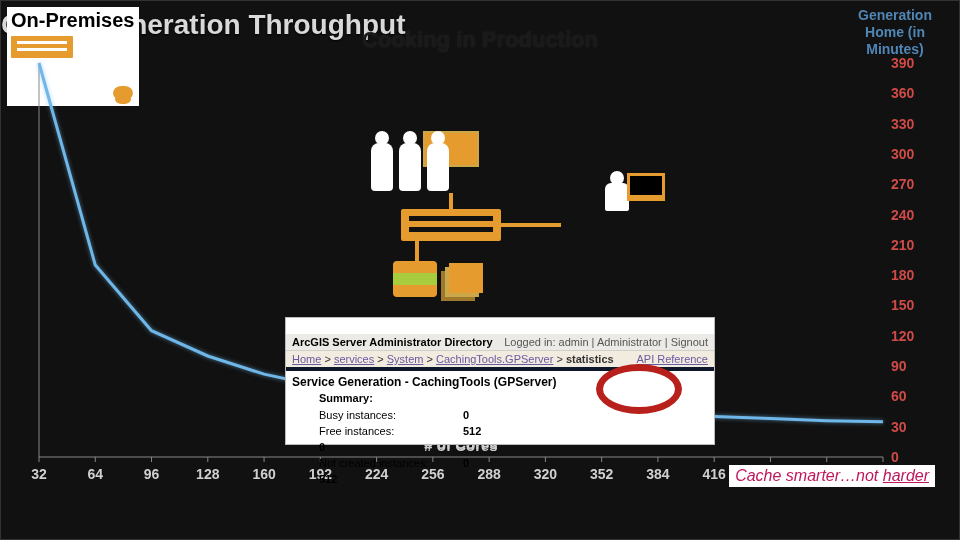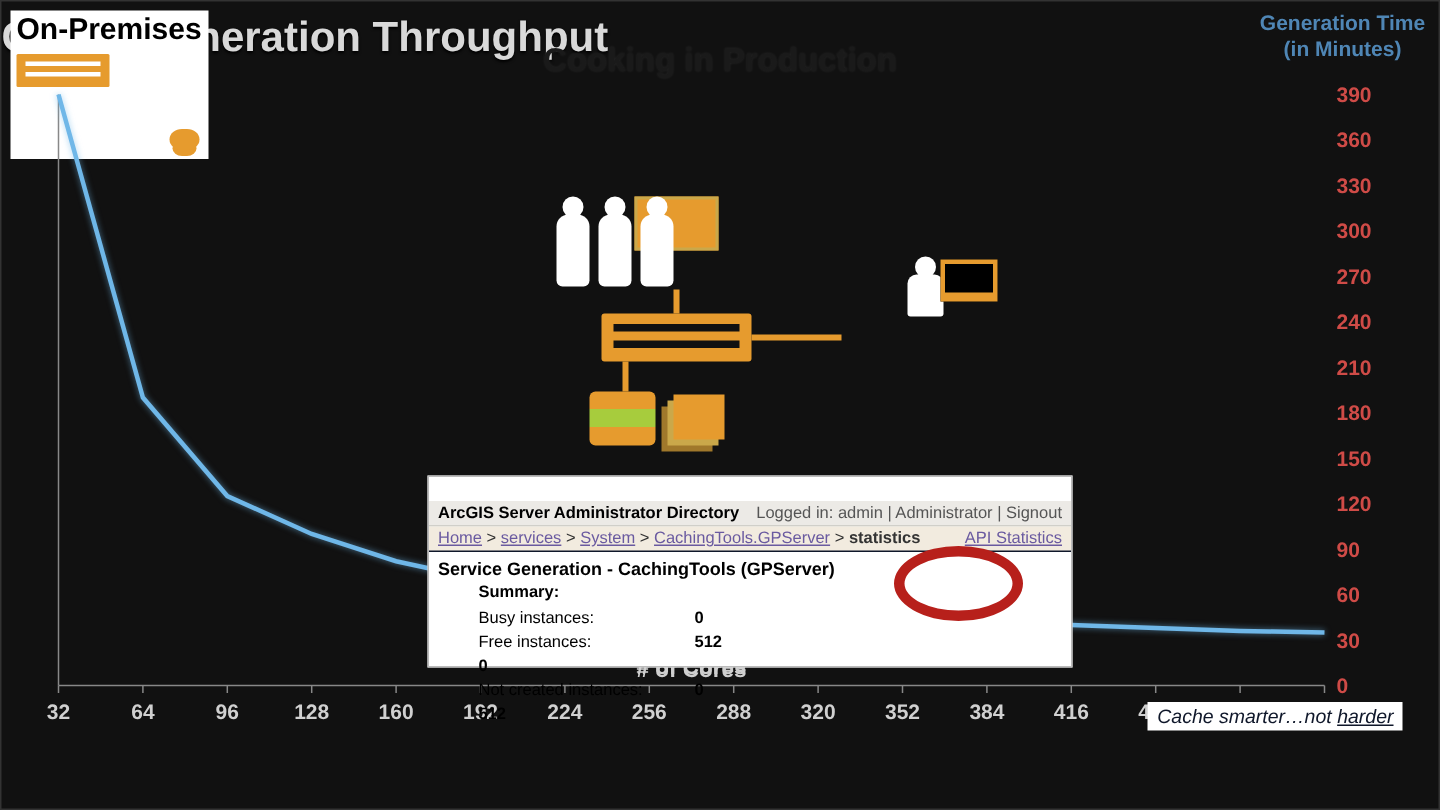--- a/index.html
+++ b/index.html
@@ -238,21 +238,21 @@
     display:flex; justify-content:space-between;
     border-bottom:1px solid #d0cfc9;
     margin-top:16px;
   }
   .shot-hdr .title-s { font-weight:700; }
   .shot-hdr .login { color:#555; }
   .shot-crumbs {
     background:#f2ebdf;
     padding:2px 6px;
     display:flex; justify-content:space-between;
-    border-bottom:1px solid #0f172a;
+    border-bottom:4px solid #0f172a;
   }
   .shot-crumbs .path span { color:#6a5aa0; text-decoration:underline; }
   .shot-crumbs .path i { color:#333; font-style:normal; }
   .shot-crumbs .ref { color:#6a5aa0; text-decoration:underline; }
   .shot-h2 {
     font-weight:700;
     font-size:12px;
     padding:4px 6px 2px 6px;
   }
   .shot-kv {
@@ -271,22 +271,22 @@
     width:86px; height:50px;
     border:7px solid #b7201b;
     border-radius:50%;
     box-sizing:border-box;
   }
   .tagline {
     position:absolute;
     right:24px;
     bottom:52px;
     background:#fff;
-    color:#0f172a;
-    font-size:13px;
+    color:#be185d;
+    font-size:16px;
     padding:2px 6px;
     font-style:italic;
   }
   .tagline .u { text-decoration: underline; }
 </style>
 </head>
 <body>
 
 <div class="stage">
 
@@ -294,21 +294,21 @@
   <div class="subtitle">
     <span class="subtitle-inner">Cooking in Production</span>
   </div>
 
   <div class="on-prem-box">
     <div class="on-prem-label">On-Premises</div>
     <div class="mini-server"></div>
     <div class="mini-disk"></div>
   </div>
 
-  <div class="second-y-label">Generation Time (in Minutes)</div>
+  <div class="second-y-label">Generation Home (in Minutes)</div>
 
   <div class="chart">
     <svg id="chartsvg" viewBox="0 0 924 440">
         <line x1="20" y1="6" x2="20" y2="400" stroke="#888" stroke-width="1"></line>
         <line x1="20" y1="400" x2="864" y2="400" stroke="#888" stroke-width="1"></line>
         <line x1="20" y1="400" x2="20" y2="405" stroke="#888"></line>
         <text class="x-tick" x="20" y="422" text-anchor="middle">32</text>
         <line x1="76.26666666666667" y1="400" x2="76.26666666666667" y2="405" stroke="#888"></line>
         <text class="x-tick" x="76.26666666666667" y="422" text-anchor="middle">64</text>
         <line x1="132.53333333333333" y1="400" x2="132.53333333333333" y2="405" stroke="#888"></line>
@@ -376,21 +376,21 @@
     <div class="docstack"></div>
   </div>
 
   <div class="shot">
     <div class="shot-hdr">
       <span class="title-s">ArcGIS Server Administrator Directory</span>
       <span class="login">Logged in: admin | Administrator | Signout</span>
     </div>
     <div class="shot-crumbs">
       <span class="path" id="crumbs"><span>Home</span><i> &gt; </i><span>services</span><i> &gt; </i><span>System</span><i> &gt; </i><span>CachingTools.GPServer</span><i> &gt; </i><span style="text-decoration:none;color:#333;font-weight:700">statistics</span></span>
-      <span class="ref">API Statistics</span>
+      <span class="ref">API Reference</span>
     </div>
     <div class="shot-h2">Service Generation - CachingTools (GPServer)</div>
     <div class="shot-kv">
       <div class="group">Summary:</div>
       <div id="kvrows">
           <div class="row">
             <span class="k">Busy instances:</span>
             <span class="v">0</span>
           </div>
           <div class="row">

